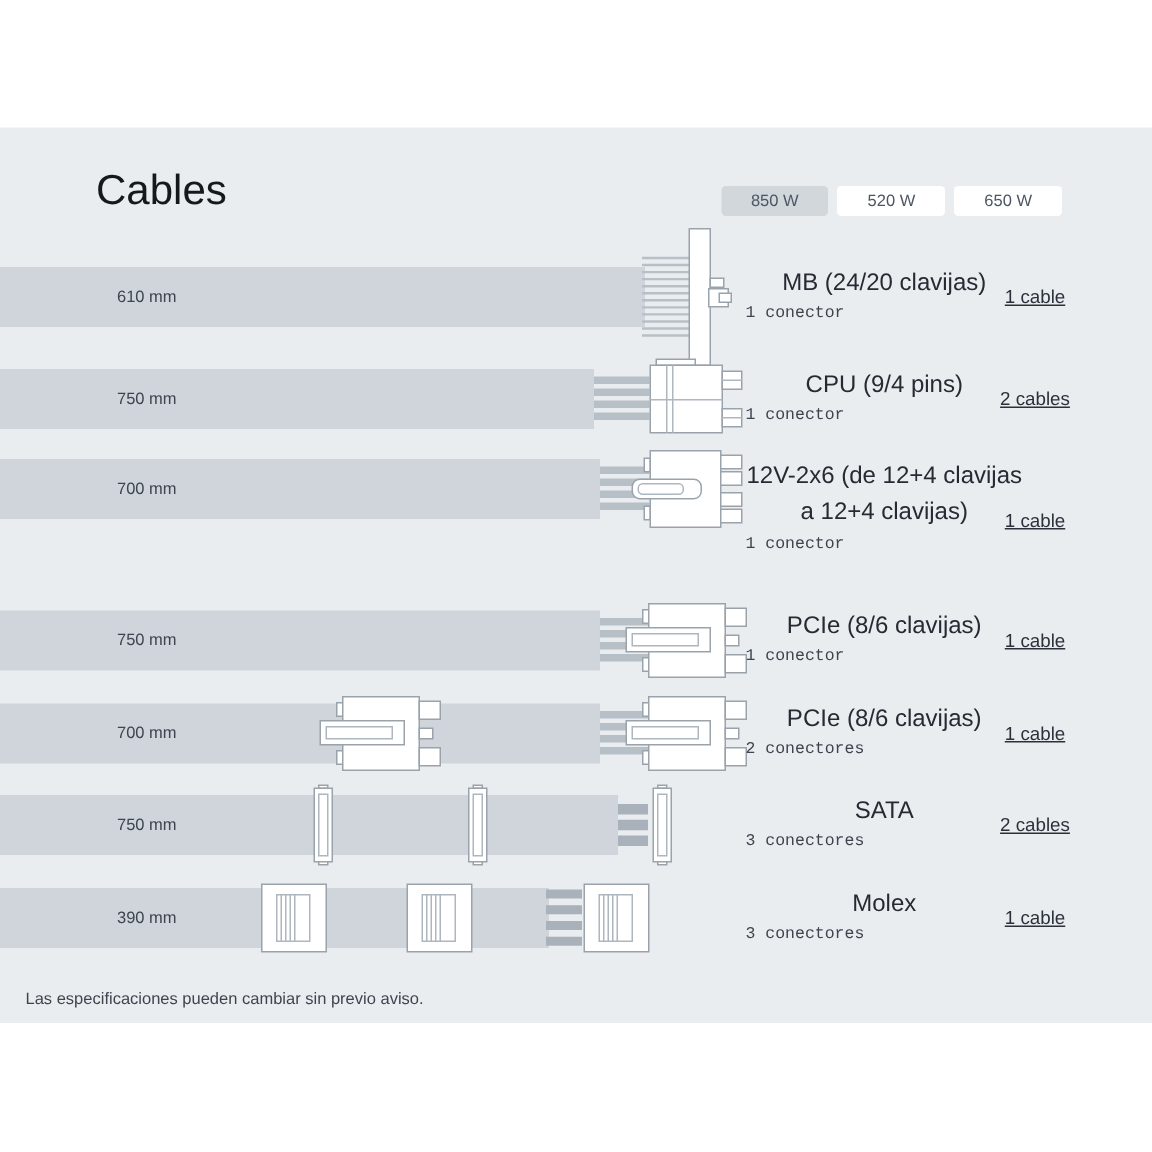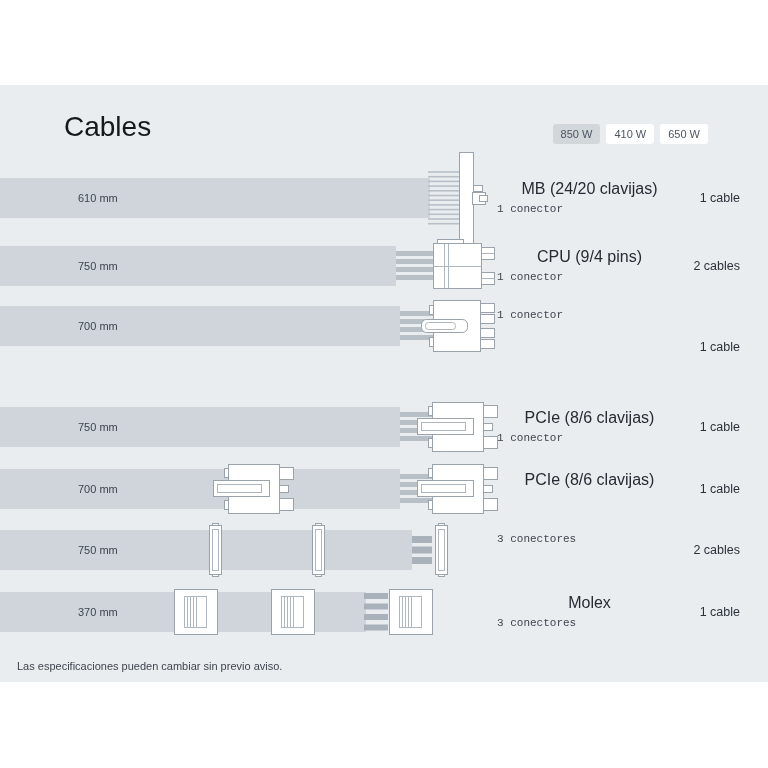--- a/index.html
+++ b/index.html
@@ -2,49 +2,49 @@
 <html><head>
 <meta charset="utf-8">
 <style>
   html,body{margin:0;padding:0;background:#fff;}
   .page{position:relative;width:768px;height:768px;background:#ffffff;overflow:hidden;
         font-family:"Liberation Sans",sans-serif;}
   .cables-section{position:absolute;left:0;top:85px;width:768px;height:597px;background:#eaedf0;}
   .page-title{position:absolute;left:64px;top:25px;margin:0;font-size:28px;line-height:34px;
         font-weight:400;color:#15181c;}
   .tabs{position:absolute;top:39px;right:60px;display:flex;gap:6px;}
-  .tab{font-family:inherit;font-size:11px;color:#4d5662;padding:4px 8px;border:none;
+  .tab{font-family:inherit;font-size:11px;color:#4d5662;padding:4px 20px;border:none;
         border-radius:3px;background:#ffffff;cursor:pointer;line-height:12px;}
   .tab.selected{background:#d2d7dc;}
   .row{position:absolute;left:0;width:768px;height:40px;}
   .bar{position:absolute;left:0;top:0;height:40px;background:#cfd5db;}
   .len{position:absolute;left:78px;top:0;line-height:40px;font-size:11px;color:#3e454f;}
   .conn{position:absolute;}
   .name-block{position:absolute;left:497px;top:0;width:185px;}
   .name{font-size:16px;line-height:24px;color:#262b33;text-align:center;}
   .row .name-block.compact .name{line-height:22px;}
   .sub{font-size:11px;line-height:14px;color:#3e454f;margin-top:2px;font-family:Liberation Mono, monospace;}
-  .count{position:absolute;left:640px;top:0;width:100px;text-align:right;line-height:40px;
-        font-size:12.5px;color:#2b313a;}
+  .count{position:absolute;left:640px;top:0;width:100px;text-align:center;line-height:40px;
+        font-size:12.5px;color:#2b313a;text-decoration:underline;}
   .count.low{top:21px;}
   .footer{position:absolute;left:0;top:558px;width:768px;margin:17px;text-align:left;
         font-size:11px;color:#3e454f;}
   svg{overflow:visible;}
 </style>
 </head>
 <body>
 
 <div class="page">
   <section class="cables-section">
 
     <h1 class="page-title">Cables</h1>
 
     <div class="tabs">
       <button class="tab selected">850 W</button>
-      <button class="tab">410 W</button>
+      <button class="tab">520 W</button>
       <button class="tab">650 W</button>
     </div>
 
     <div class="row" style="top:93px">
       <div class="bar" style="width:430px"></div>
       <span class="len">610 mm</span>
       <svg class="conn" style="left:428px;top:-26px" width="60" height="92">
         <g stroke="#b7bfc7" stroke-width="1.6">
           <line x1="0" y1="20" x2="32" y2="20"></line>
             <line x1="0" y1="24.7" x2="32" y2="24.7"></line>
@@ -120,20 +120,21 @@
           <rect x="33.5" y="3.5" width="47" height="51"></rect>
           <rect x="80.5" y="6.5" width="14" height="9"></rect>
           <rect x="80.5" y="17.5" width="14" height="9"></rect>
           <rect x="80.5" y="31.5" width="14" height="9"></rect>
           <rect x="80.5" y="42.5" width="14" height="9"></rect>
           <rect x="21.5" y="22.5" width="46" height="13" rx="5"></rect>
         </g>
         <rect x="25.5" y="25.5" width="30" height="7" rx="3" fill="#ffffff" stroke="#aeb6bf"></rect>
       </svg>
       <div class="name-block">
+        <div class="name">12V-2x6 (de 12+4 clavijas a 12+4 clavijas)</div>
         <div class="sub">1 conector</div>
       </div>
       <div class="count low">1 cable</div>
     </div>
 
     <div class="row" style="top:322px">
       <div class="bar" style="width:400px"></div>
       <span class="len">750 mm</span>
       <svg class="conn" style="left:400px;top:-8px" width="100" height="56">
         <g fill="#b7bfc7">
@@ -188,20 +189,21 @@
           <rect x="32.5" y="3.5" width="51" height="49"></rect>
           <rect x="83.5" y="6.5" width="14" height="12"></rect>
           <rect x="83.5" y="37.5" width="14" height="12"></rect>
           <rect x="83.5" y="24.5" width="9" height="7"></rect>
           <rect x="17.5" y="19.5" width="56" height="16"></rect>
         </g>
         <rect x="21.5" y="23.5" width="44" height="8" fill="#ffffff" stroke="#aeb6bf"></rect>
       </svg>
       <div class="name-block compact">
         <div class="name">PCIe (8/6 clavijas)</div>
+        <div class="sub">2 conectores</div>
       </div>
       <div class="count">1 cable</div>
     </div>
 
     <div class="row" style="top:445px">
       <div class="bar" style="width:412px"></div>
       <span class="len">750 mm</span>
       <svg class="conn" style="left:412px;top:6px" width="20" height="28">
         <g fill="#a9b1ba">
           <rect x="0" y="0" width="20" height="7"></rect>
@@ -227,28 +229,29 @@
       </svg>
       <svg class="conn" style="left:432px;top:-7px" width="20" height="54">
         <g fill="#ffffff" stroke="#9aa3ac">
           <rect x="6.5" y="0.5" width="6" height="2"></rect>
           <rect x="3.5" y="2.5" width="12" height="49"></rect>
           <rect x="6.5" y="51.5" width="6" height="2"></rect>
         </g>
         <rect x="6.5" y="6.5" width="6" height="41" fill="none" stroke="#aeb6bf"></rect>
       </svg>
       <div class="name-block compact">
+        <div class="name">SATA</div>
         <div class="sub">3 conectores</div>
       </div>
       <div class="count">2 cables</div>
     </div>
 
     <div class="row" style="top:507px">
       <div class="bar" style="width:366px"></div>
-      <span class="len">370 mm</span>
+      <span class="len">390 mm</span>
       <svg class="conn" style="left:364px;top:1px" width="24" height="38">
         <g fill="#a9b1ba">
           <rect x="0" y="0" width="24" height="6"></rect>
             <rect x="0" y="10.5" width="24" height="6"></rect>
           <rect x="0" y="21" width="24" height="6"></rect>
             <rect x="0" y="31.5" width="24" height="6"></rect>
         </g>
       </svg>
       <svg class="conn" style="left:173px;top:-4px" width="46" height="48">
         <rect x="1.5" y="1.5" width="43" height="45" fill="#ffffff" stroke="#9aa3ac"></rect>

